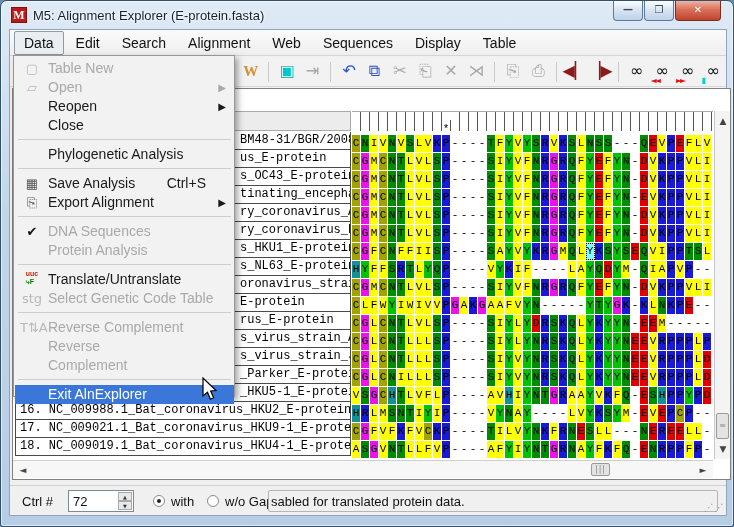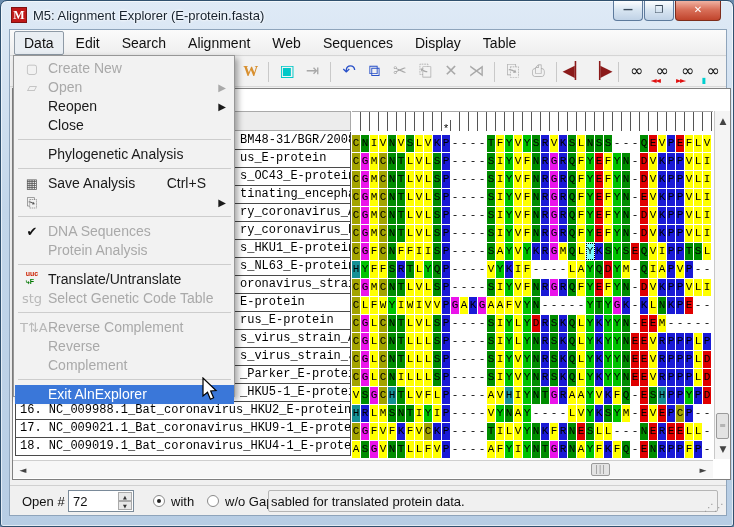--- a/index.html
+++ b/index.html
@@ -214,21 +214,21 @@
         <div class="sb-arrow" style="bottom:2px;">▼</div>
       </div>
       <div id="hscroll">
         <div class="sb-arrow" style="left:2px; top:1px;">◄</div>
         <div class="thumb" style="left:578px; top:2px; width:19px; height:13px; font:8px/11px 'DejaVu Sans',sans-serif; letter-spacing:1px;">|||</div>
         <div class="sb-arrow" style="right:2px; top:1px;">►</div>
       </div>
     </div>
 
     <div id="statusbar">
-      <div id="site-label">Open #</div>
+      <div id="site-label">Ctrl #</div>
       <div id="site-spin">
         <div id="site-value">72</div>
         <div class="spin-btns">
           <div class="spin-b">▲</div>
           <div class="spin-b">▼</div>
         </div>
       </div>
       <div class="radio on" id="radio-with"></div>
       <div id="radio-with-label">with</div>
       <div class="radio" id="radio-wo"></div>
@@ -236,21 +236,21 @@
       <div id="status-msg-panel">
         <div id="status-msg">sabled for translated protein data.</div>
       </div>
       <div id="resize-grip">⋰⋰</div>
     </div>
   </div>
 
   <div id="menu">
       <div class="mi disabled" style="top: 3px;">
         <span class="ico">▢</span>
-        <span class="lbl">Create New</span>
+        <span class="lbl">Table New</span>
       </div>
       <div class="mi disabled" style="top: 22px;">
         <span class="ico">▱</span>
         <span class="lbl">Open</span>
         <span class="sub">▶</span>
       </div>
       <div class="mi" style="top: 41px;">
         <span class="lbl">Reopen</span>
         <span class="sub">▶</span>
       </div>
@@ -262,20 +262,21 @@
         <span class="lbl">Phylogenetic Analysis</span>
       </div>
       <div class="msep" style="top: 112px;"></div>
       <div class="mi" style="top: 118px;">
         <span class="ico">▦</span>
         <span class="lbl">Save Analysis</span>
         <span class="sc">Ctrl+S</span>
       </div>
       <div class="mi" style="top: 137px;">
         <span class="ico">⎘</span>
+        <span class="lbl">Export Alignment</span>
         <span class="sub">▶</span>
       </div>
       <div class="msep" style="top: 160px;"></div>
       <div class="mi disabled" style="top: 166px;">
         <span class="ico" style="color: rgb(17, 17, 17);">✔</span>
         <span class="lbl">DNA Sequences</span>
       </div>
       <div class="mi disabled" style="top: 185px;">
         <span class="lbl">Protein Analysis</span>
       </div>

